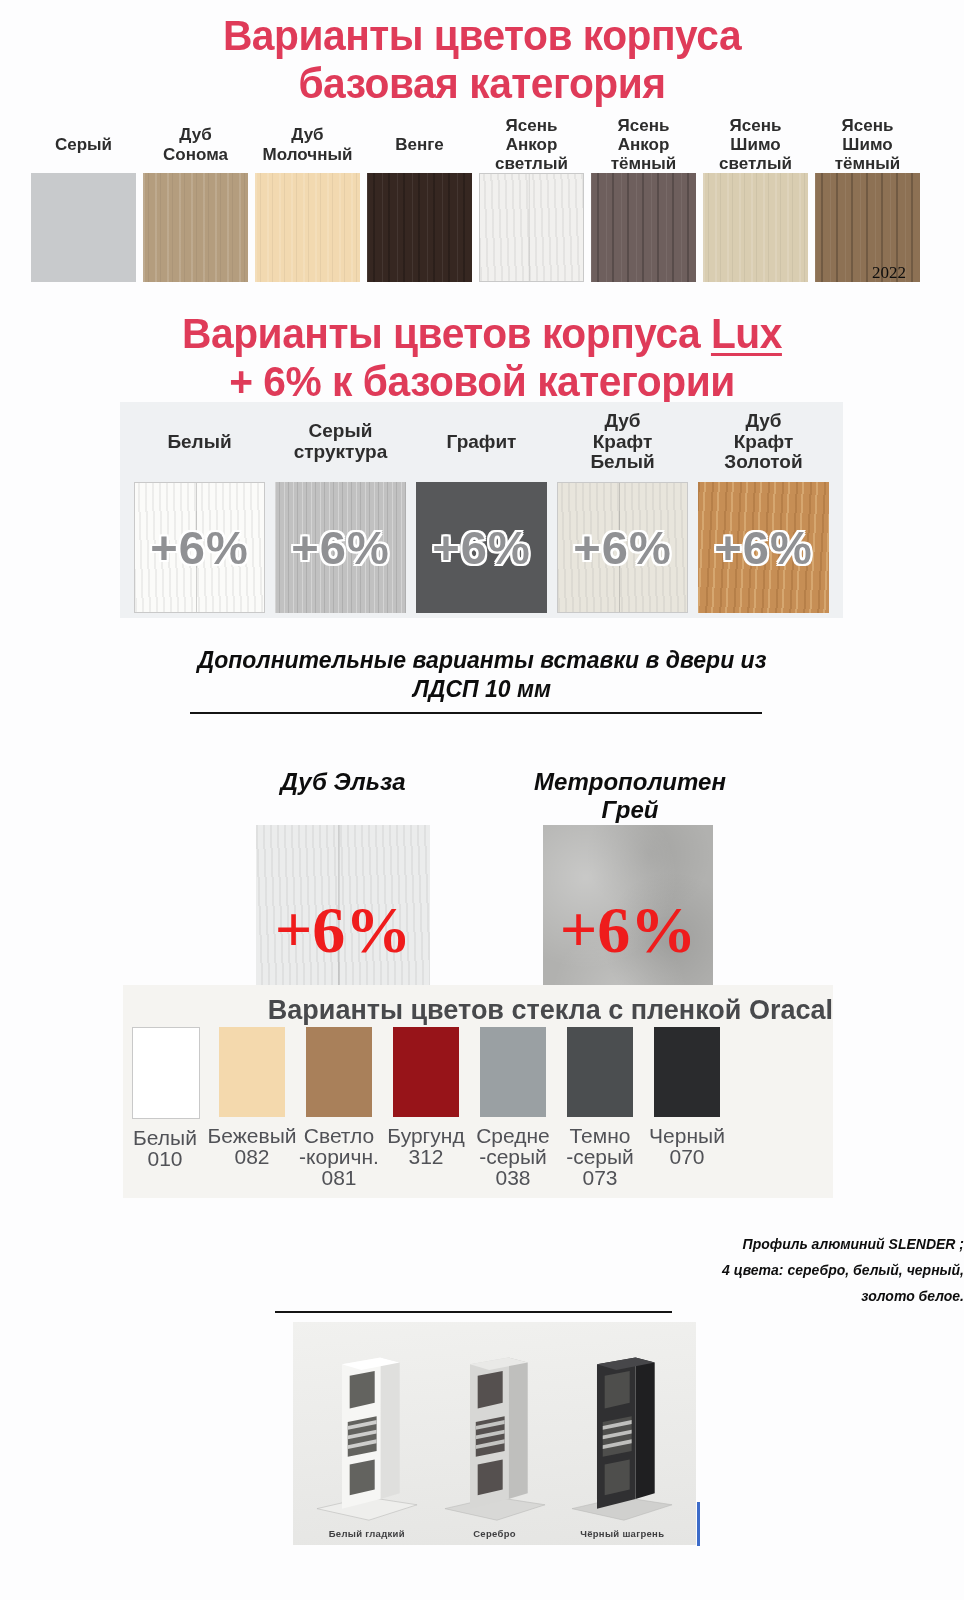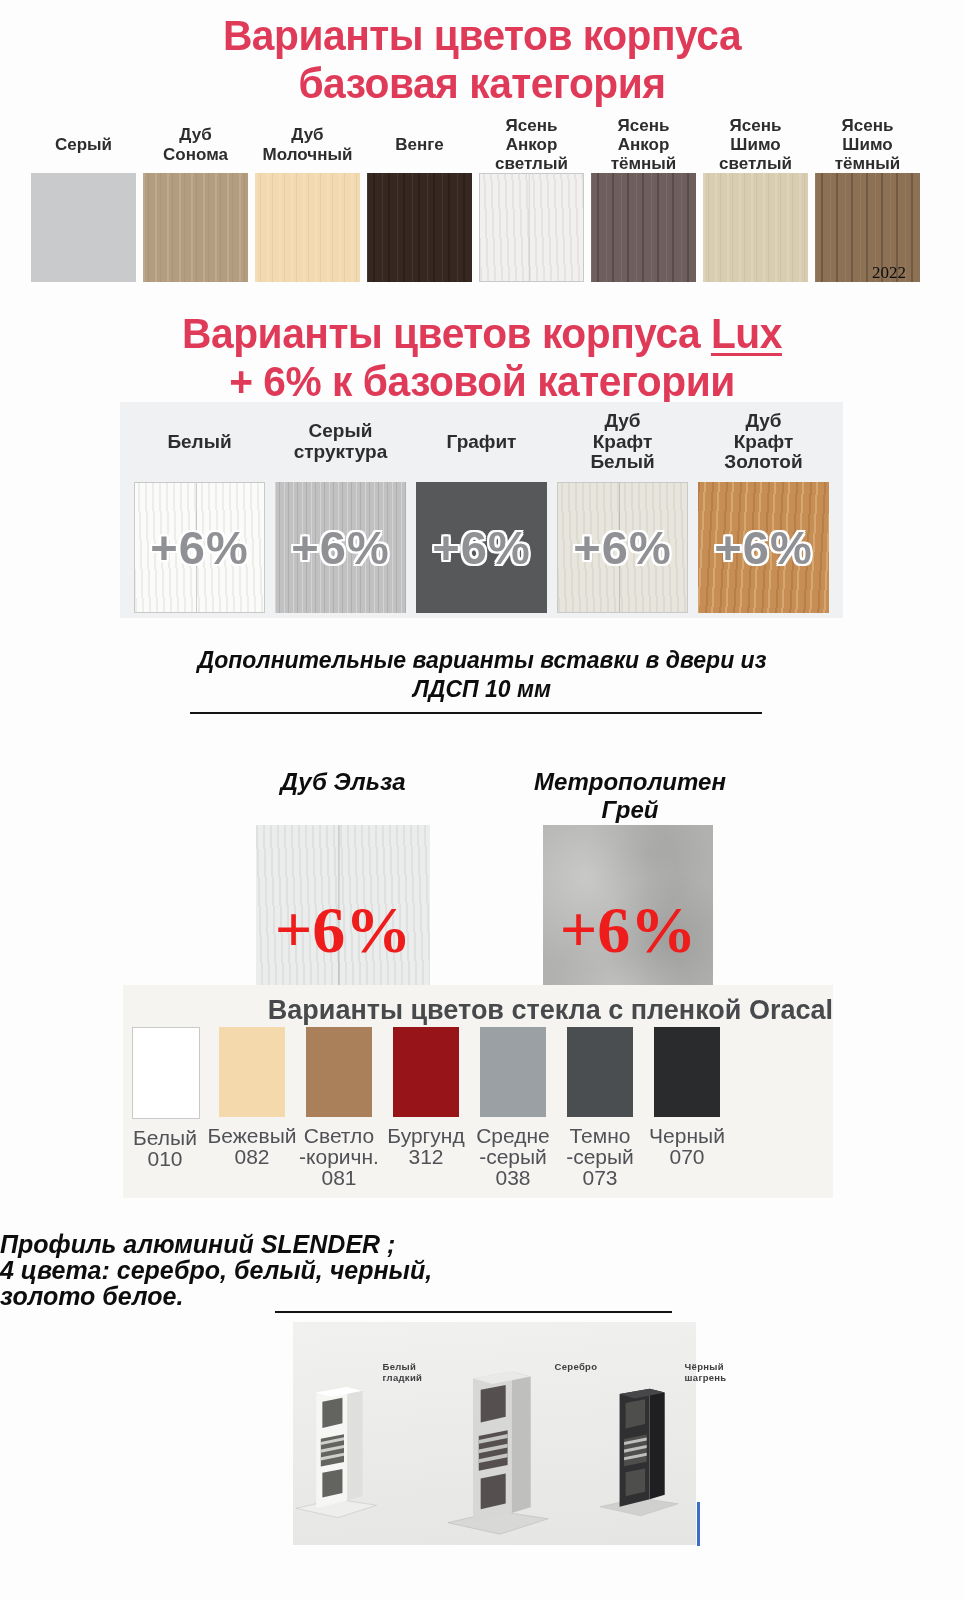--- a/index.html
+++ b/index.html
@@ -61,27 +61,27 @@
   
   .oracal-panel{position:absolute;top:985px;left:123px;width:710px;height:213px;background:#f5f4f1;}
   .oracal-title{margin:0;padding-top:10px;text-align:right;font-size:27px;font-weight:700;color:#48494c;}
   .oracal-row{position:absolute;top:42px;left:9px;display:flex;gap:21px;}
   .o-col{width:66px;}
   .o-swatch{width:66px;height:90px;}
   .o-label{width:94px;margin:8px 0 0 -14px;font-size:21px;line-height:21px;color:#515257;
            text-align:center;white-space:pre-line;}
 
   
-  .s5-title{position:absolute;top:1231px;left:0;width:964px;text-align:left;
-            font-size:25px;line-height:26px;font-weight:700;font-style:italic;color:#0d0d0d;}
+  .s5-title{position:absolute;top:1231px;left:0;width:964px;text-align:right;
+            font-size:14px;line-height:26px;font-weight:700;font-style:italic;color:#0d0d0d;}
   .s5-rule{top:1311px;left:275px;width:397px;}
   .photo-panel{position:absolute;top:1322px;left:293px;width:403px;height:223px;
                background:linear-gradient(175deg,#f1f1ef,#e5e5e3);
                display:flex;justify-content:space-evenly;align-items:flex-end;padding-bottom:6px;box-sizing:border-box;}
-  .profile-fig{display:flex;gap:3px;}
+  .profile-fig{display:flex;flex-direction:column;align-items:center;gap:3px;}
   .p-label{font-size:9.5px;font-weight:700;color:#3e3e40;letter-spacing:.3px;}
   .caret{position:absolute;left:697px;top:1502px;width:3px;height:44px;background:#3d6cc9;}
 </style>
 </head>
 <body>
 
 <div class="page">
 
   <section class="s1">
     <div class="s1-titles">

